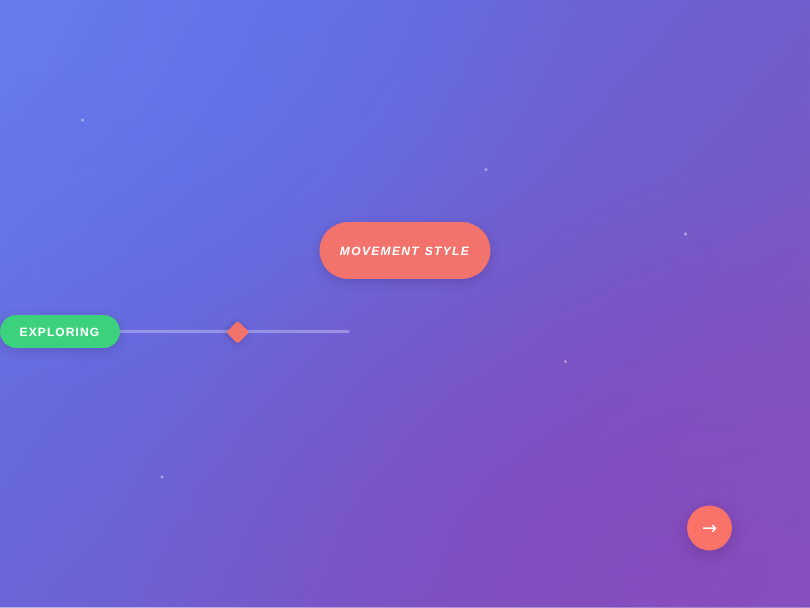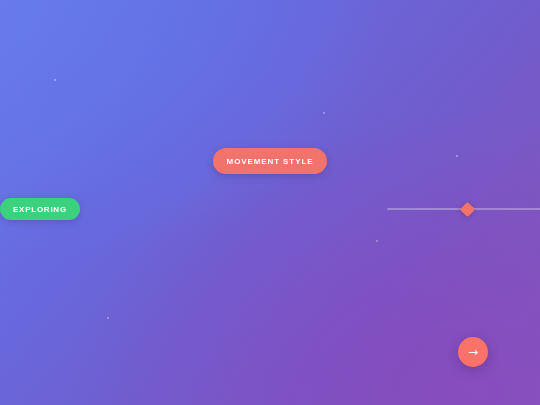--- a/index.html
+++ b/index.html
@@ -64,31 +64,32 @@
     font-weight: bold;
     text-transform: uppercase;
     white-space: nowrap;
     box-sizing: border-box;
   }
 
   .pill-title {
     background: #f2726c;
     font-size: 8px;
     letter-spacing: 0.9px;
-    height: 26px;
+    height: 38px;
     padding: 0 14px;
     box-shadow: 0 2px 7px rgba(60,30,90,0.25);
+    font-style: italic;
   }
 
   
   .slider-row {
     position: relative;
     display: flex;
     align-items: center;
-    justify-content: space-between;
+    justify-content: flex-start;
     margin-top: 20px;
     height: 30px;
   }
 
   .pill-end {
     position: relative;
     z-index: 3;
     font-size: 8px;
     letter-spacing: 0.75px;
     height: 22px;

